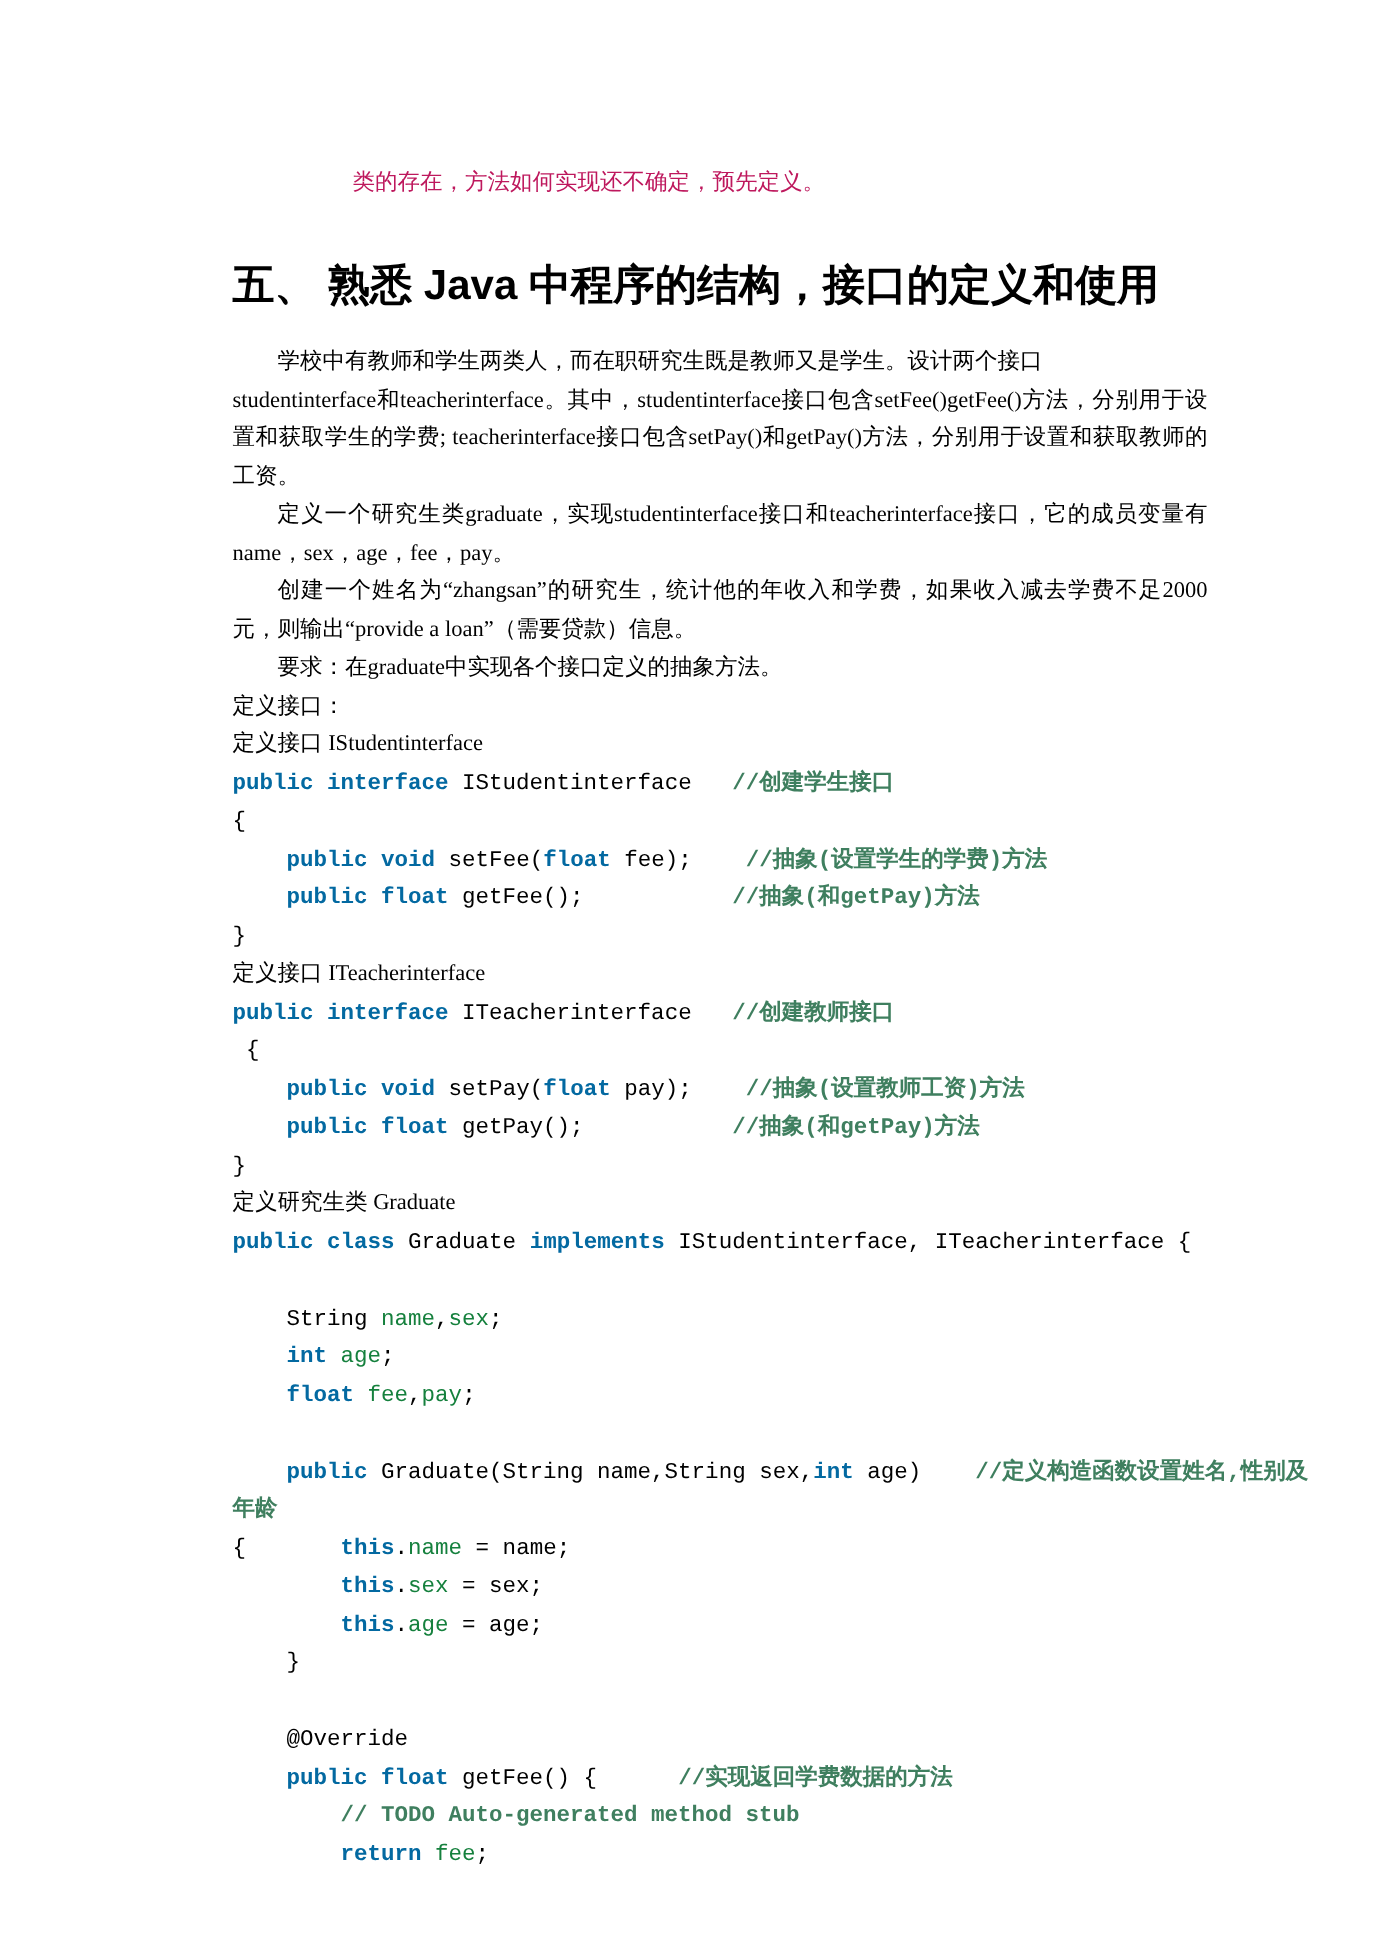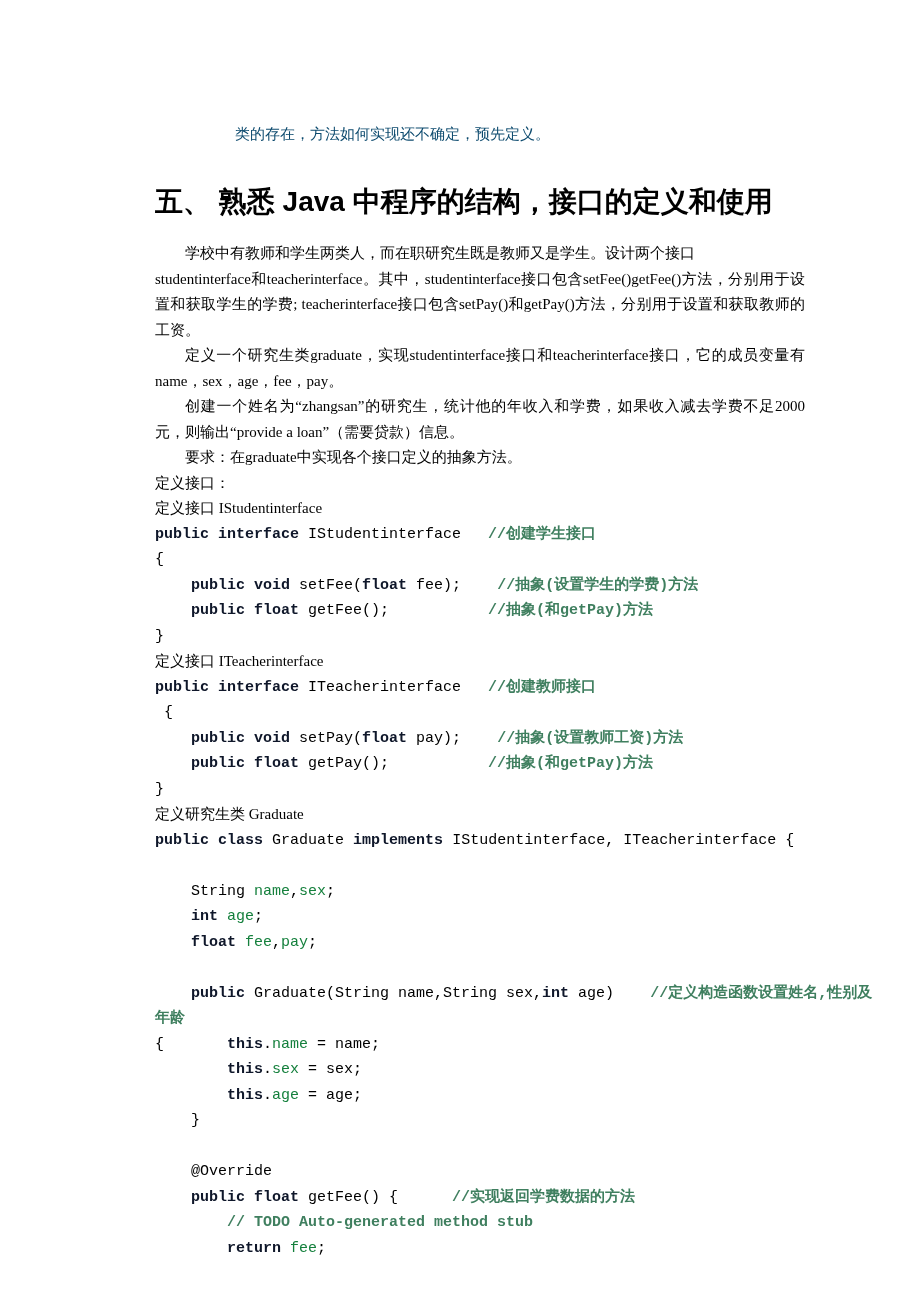--- a/index.html
+++ b/index.html
@@ -6,42 +6,41 @@
   body {
     background: #ffffff;
     font-family: "SimSun", "宋体", serif;
     width: 920px;
     padding: 110px 115px 40px 155px;
     font-size: 15px;
     line-height: 1.7;
     color: #000;
   }
   .top-note {
-    color: #0c4a6e;
+    color: #be185d;
     font-family: "SimSun", "宋体", serif;
     margin-left: 80px;
     margin-bottom: 30px;
-    margin-top: 12px;
   }
   h2.section {
     font-family: "SimHei", "Microsoft YaHei", sans-serif;
     font-weight: bold;
     font-size: 28px;
     margin-bottom: 16px;
   }
   .para {
     text-align: justify;
   }
   .indent { text-indent: 2em; }
   .code-block {
     font-family: "Courier New", monospace;
     white-space: pre;
     line-height: 1.7;
   }
-  .kw { color: #0f172a; font-weight: bold; }
+  .kw { color: #0369a1; font-weight: bold; }
   .cm { color: #3f7f5f; font-weight: bold; }
   .fld { color: #15803d; }
   .pagenum {
     text-align: center;
     font-family: "Times New Roman", serif;
     font-size: 14px;
     margin-top: 60px;
   }
 </style>
 </head>

